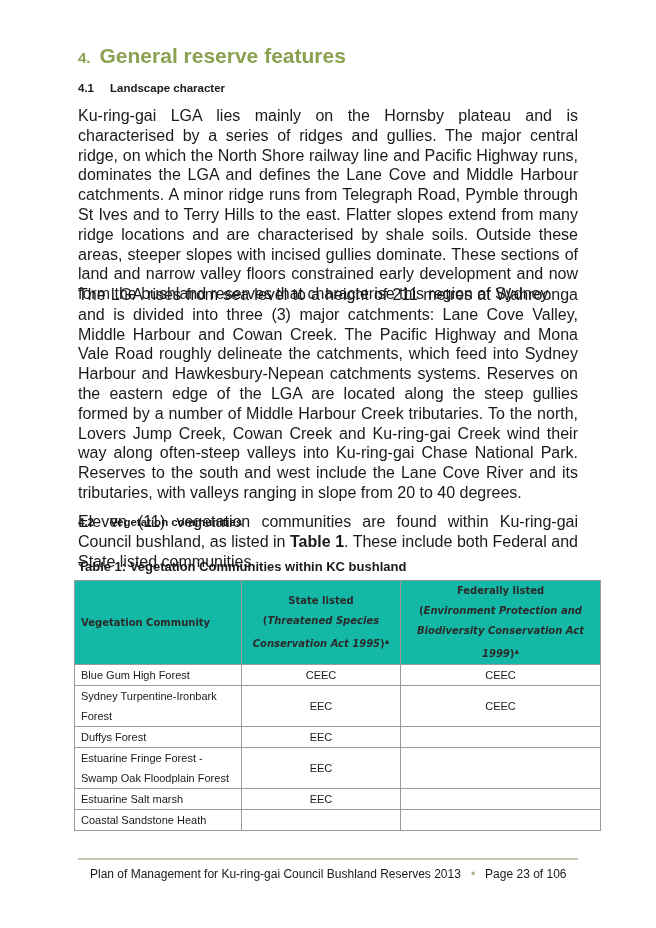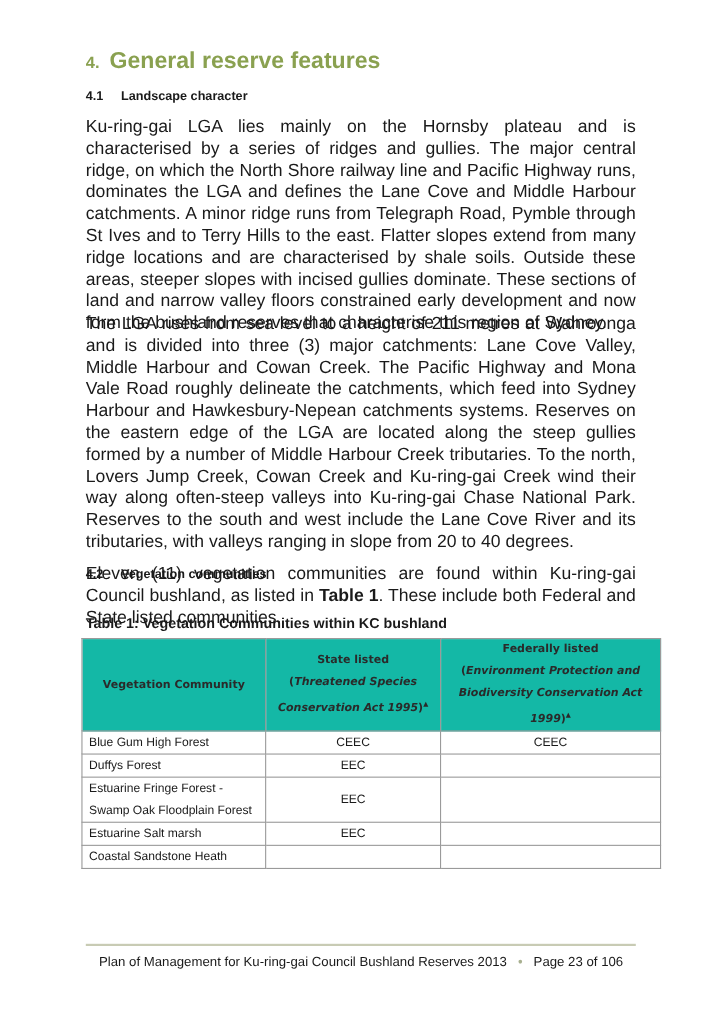--- a/index.html
+++ b/index.html
@@ -27,21 +27,21 @@
     }
     table {
       position: absolute; left: -4px; top: 580px; width: 527px;
       border-collapse: collapse; font-size: 11px;
     }
     th, td { border: 1px solid #9a9a9a; padding: 0 6px; }
     thead th {
       background: #14b8a6; font-family: "DejaVu Sans", sans-serif; font-size: 10px;
       font-weight: bold; line-height: 20px; color: #2a2a2a;
     }
-    thead th.left { text-align: center; }
+    thead th.left { text-align: left; }
     thead th i { font-style: italic; }
     thead th sup { font-size: 6px; }
     td { line-height: 20px; }
     td.c { text-align: center; }
     .col1 { width: 154px; }
     .col2 { width: 146px; }
     .footer-line {
       position: absolute; left: 0; top: 858px; width: 500px; height: 2px; background: #c8cbb4;
     }
     .footer {
@@ -88,20 +88,25 @@
         </th>
       </tr>
     </thead>
     <tbody>
       <tr>
         <td>Blue Gum High Forest</td>
         <td class="c">CEEC</td>
         <td class="c">CEEC</td>
       </tr>
       <tr>
+        <td>Sydney Turpentine-Ironbark Forest</td>
+        <td class="c">EEC</td>
+        <td class="c">CEEC</td>
+      </tr>
+      <tr>
         <td>Duffys Forest</td>
         <td class="c">EEC</td>
         <td class="c"></td>
       </tr>
       <tr>
         <td>Estuarine Fringe Forest - Swamp Oak Floodplain Forest</td>
         <td class="c">EEC</td>
         <td class="c"></td>
       </tr>
       <tr>

